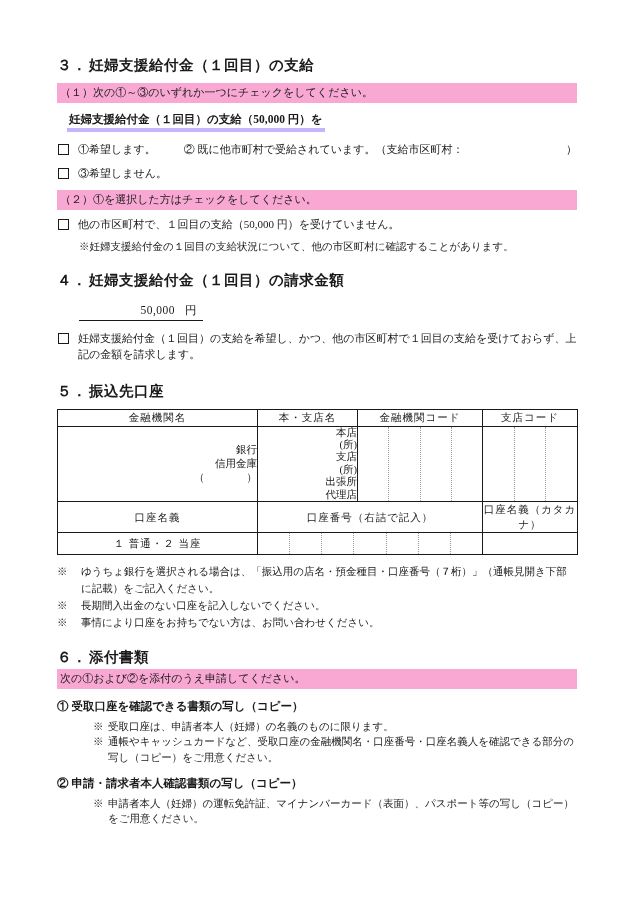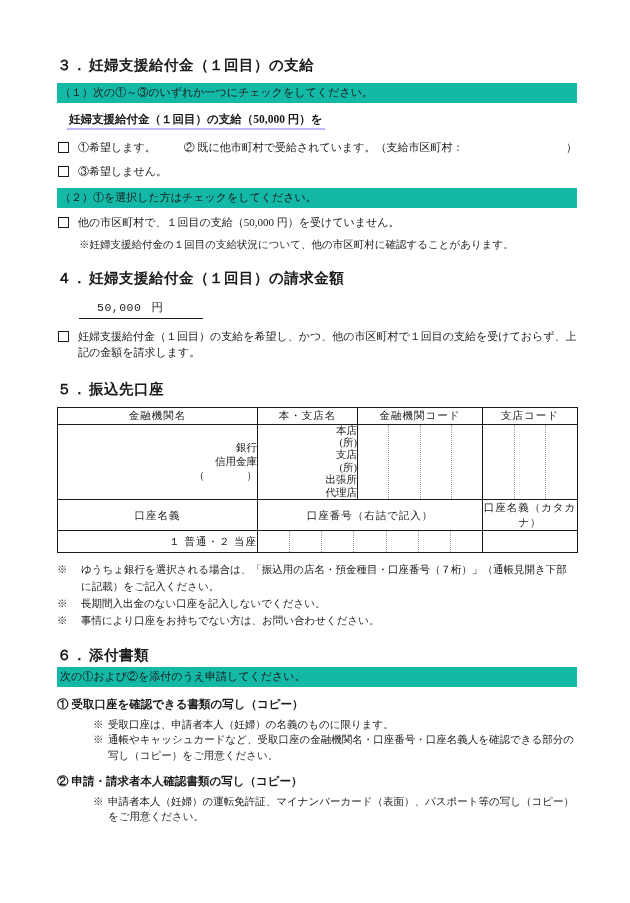--- a/index.html
+++ b/index.html
@@ -36,33 +36,33 @@
     font-weight: bold;
     font-size: 14.5px;
     letter-spacing: 0.5px;
     margin: 0 0 7px 0;
     white-space: nowrap;
   }
   .sec-head .num { margin-right: 2px; }
 
   
   .gray-bar {
-    background: #14b8a6;
+    background: #f9a8d4;
     font-size: 11px;
     line-height: 1.5;
     padding: 1px 3px 2px 3px;
     margin: 0 0 6px 0;
     white-space: nowrap;
   }
 
   
   .underline-line {
     font-weight: bold;
     font-size: 11.5px;
-    border-bottom: 2px solid #c4b5fd;
+    border-bottom: 4px solid #c4b5fd;
     display: inline-block;
     padding: 0 2px 1px 2px;
     margin: 2px 0 9px 10px;
     white-space: nowrap;
   }
 
   
   .cbrow {
     display: flex;
     align-items: flex-start;
@@ -93,22 +93,21 @@
   
   .amount-field {
     margin: 4px 0 9px 22px;
     display: inline-block;
     border-bottom: 1px solid #1a1a1a;
     padding: 0 6px 1px 18px;
     font-size: 11.5px;
     letter-spacing: 0.5px;
     white-space: nowrap;
     min-width: 100px;
-    text-align: left;
-    font-family: Liberation Mono, monospace;
+    text-align: right;
   }
   .amount-field .yen { margin-left: 10px; }
 
   .blk-space-18 { height: 15px; }
   .blk-space-10 { height: 9px; }
 
   
   table.bank {
     border-collapse: collapse;
     width: 520px;
@@ -147,21 +146,21 @@
     width: 100%;
   }
   .split > span {
     flex: 1 1 0;
     border-right: 1px dotted #9a9a9a;
   }
   .split > span:last-child { border-right: none; }
   .h74 { height: 74px; }
   .h21 { height: 21px; }
   .acct-kind {
-    text-align: right;
+    text-align: center;
     height: 21px;
     letter-spacing: 1px;
     font-size: 10.5px;
     margin-top: 44px;
   }
 
   
   .kome-list { margin: 9px 0 0 0; }
   .kome {
     display: flex;

